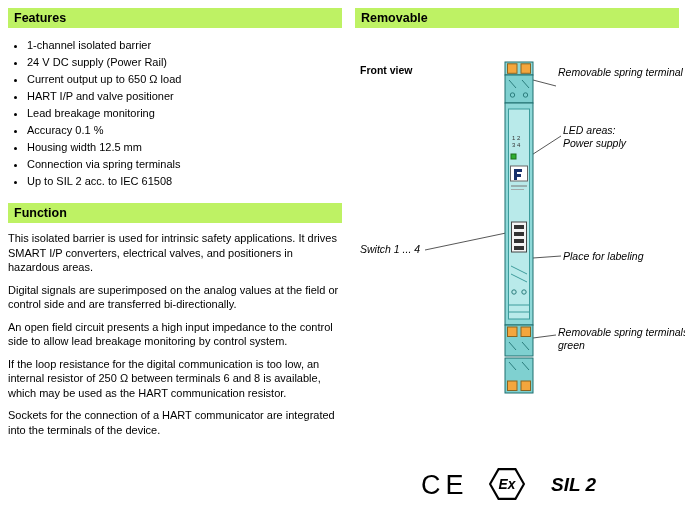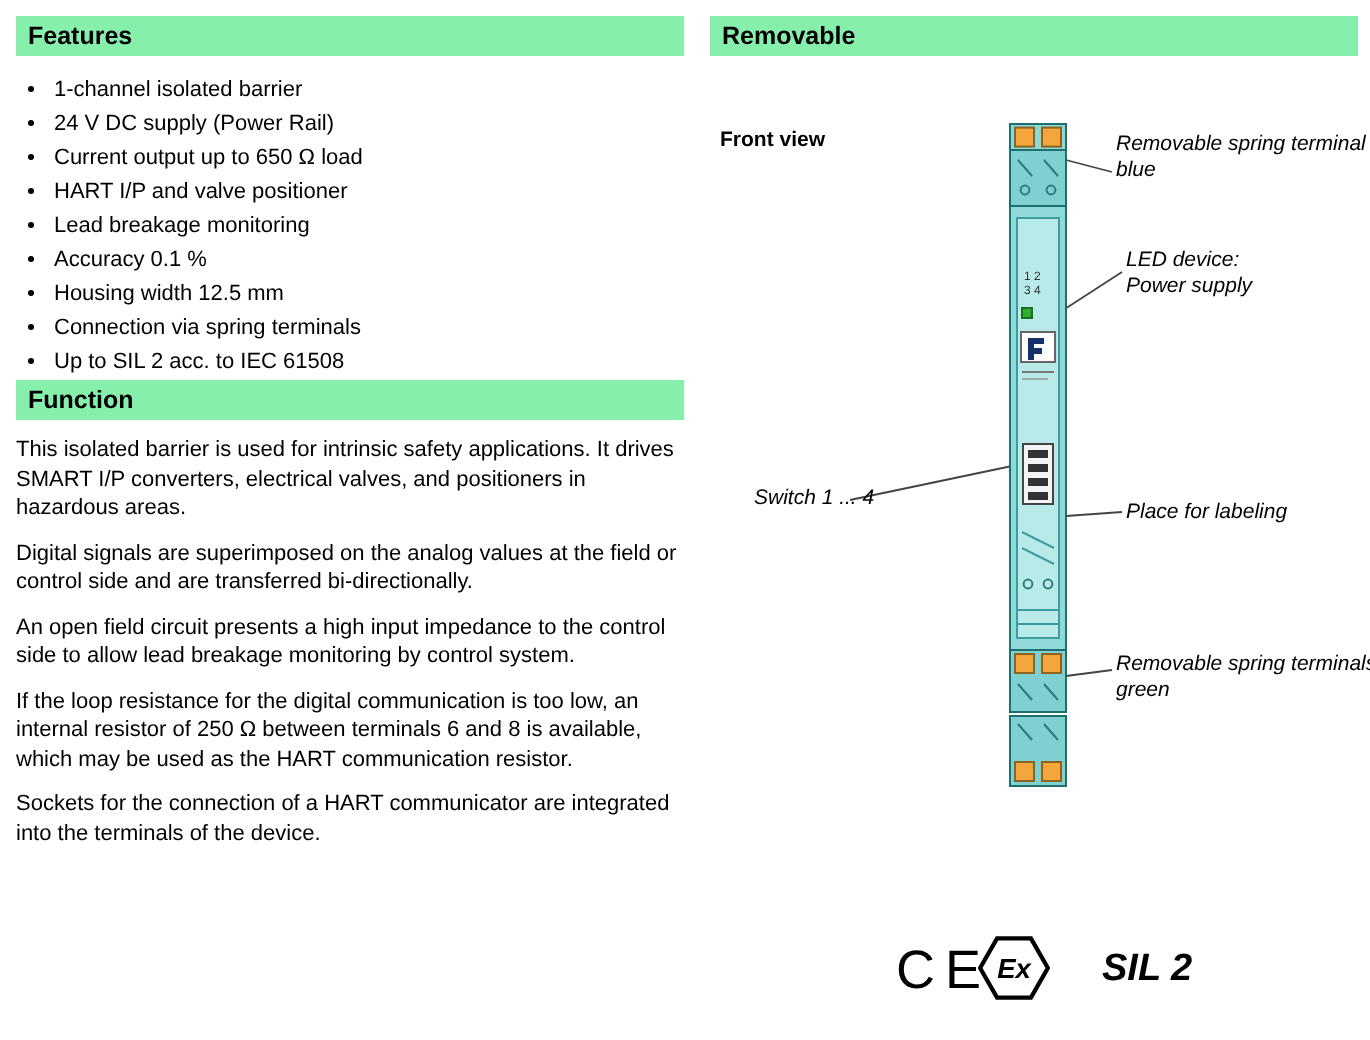--- a/index.html
+++ b/index.html
@@ -6,32 +6,32 @@
   body{
     width:685px;height:520px;position:relative;overflow:hidden;
     background:#ffffff;color:#000;
     font-family:"Liberation Sans",sans-serif;
     border-right:1px solid #dcdcdc;
   }
   .col{position:absolute;top:8px;}
   .col-left{left:8px;width:334px;}
   .col-right{left:355px;width:324px;}
   .section-header{
-    background:#86efac;height:20px;line-height:20px;
+    background:#bef264;height:20px;line-height:20px;
     padding-left:6px;font-weight:bold;font-size:12.5px;
   }
   ul.features{list-style:disc;margin:9px 0 0 2px;padding-left:17px;}
   ul.features li{font-size:11px;line-height:17px;}
-  .function-header{}
+  .function-header{margin-top:13px;}
   .function-text p{font-size:11px;line-height:14.5px;margin:8px 0 0 0;}
   .figure{position:absolute;left:0;top:22px;width:324px;height:482px;}
   .fig-svg{position:absolute;left:0;top:0;}
   .fig-label{position:absolute;font-size:10.5px;line-height:12.5px;white-space:nowrap;font-style:italic;}
   .front-view{position:absolute;left:5px;top:34px;font-size:10.5px;font-weight:bold;}
-  .ce-mark{position:absolute;left:66px;top:440px;font-size:27px;letter-spacing:5px;margin-left:27px;}
+  .ce-mark{position:absolute;left:66px;top:440px;font-size:27px;letter-spacing:5px;}
   .ex-mark{position:absolute;left:134px;top:436px;}
   .sil-mark{position:absolute;left:196px;top:444px;font-size:19px;font-weight:bold;font-style:italic;}
 </style>
 </head>
 <body>
 
 <div class="col col-left">
   <div class="section-header">
     <span>Features</span>
   </div>
@@ -125,27 +125,26 @@
           <line x1="154" y1="332" x2="161" y2="340" stroke="#2b7d7d"></line>
           <line x1="167" y1="332" x2="174" y2="340" stroke="#2b7d7d"></line>
           <rect x="152.5" y="351" width="9.5" height="9.5" fill="#f4a63d" stroke="#8a6420"></rect>
           <rect x="166" y="351" width="9.5" height="9.5" fill="#f4a63d" stroke="#8a6420"></rect>
         </g>
       </g>
     </svg>
 
     <div class="fig-label" style="left:203px;top:36px;">
       <div>Removable spring terminal</div>
-      <div>blue</div>
     </div>
     <div class="fig-label" style="left:208px;top:94px;">
-      <div>LED device:</div>
+      <div>LED areas:</div>
       <div>Power supply</div>
     </div>
-    <div class="fig-label" style="left:22px;top:213px;">Switch 1 ... 4</div>
+    <div class="fig-label" style="left:5px;top:213px;">Switch 1 ... 4</div>
     <div class="fig-label" style="left:208px;top:220px;">Place for labeling</div>
     <div class="fig-label" style="left:203px;top:296px;">
       <div>Removable spring terminals</div>
       <div>green</div>
     </div>
 
     <div class="ce-mark">CE</div>
     <div class="ex-mark">
       <svg width="36" height="36" viewBox="0 0 34 34">
         <polygon points="33,17 25,3 9,3 1,17 9,31 25,31" fill="none" stroke="#000" stroke-width="2"></polygon>

